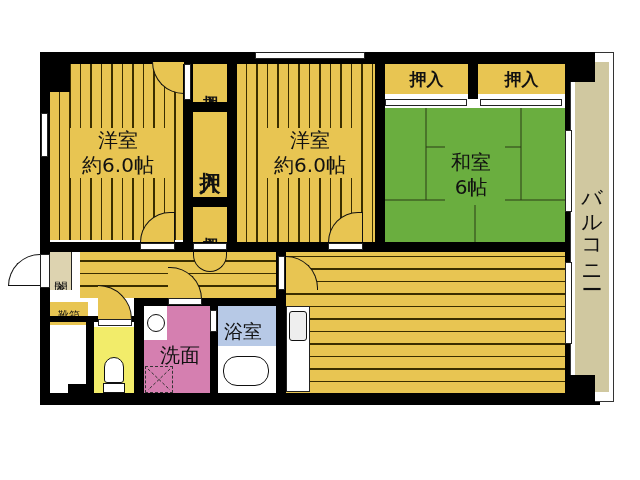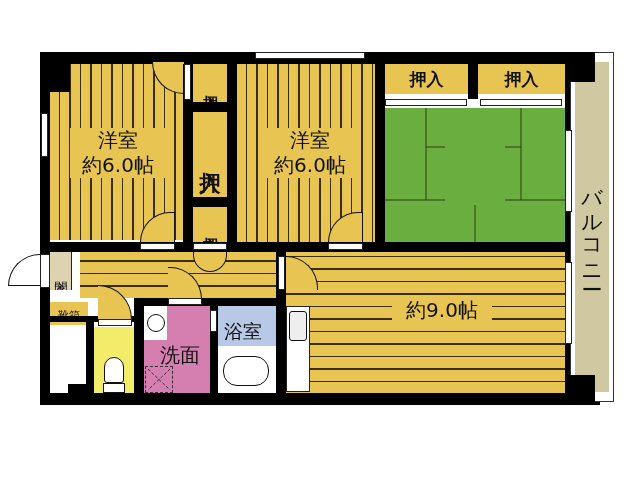--- a/index.html
+++ b/index.html
@@ -87,20 +87,24 @@
         <line x1="41" y1="0" x2="41" y2="92"></line>
         <line x1="136" y1="0" x2="136" y2="92"></line>
         <line x1="0" y1="92" x2="60" y2="92"></line>
         <line x1="120" y1="92" x2="180" y2="92"></line>
         <line x1="41" y1="39" x2="60" y2="39"></line>
         <line x1="120" y1="39" x2="136" y2="39"></line>
         <line x1="90" y1="97" x2="90" y2="134"></line>
       </g>
     </svg>
   </div>
+  <div class="abs" style="left:425px;top:150px;width:92px;text-align:center;font-size:20px;line-height:1.25;color:#111;">
+    <div>和室</div>
+    <div>6帖</div>
+  </div>
   <div class="abs window" style="left:565px;top:130px;width:7px;height:82px;"></div>
   <div class="abs window" style="left:430px;top:242px;width:90px;height:7px;"></div>
 
   <div class="abs wall" style="left:50px;top:242px;width:515px;height:10px;"></div>
   <div class="abs window" style="left:140px;top:243px;width:35px;height:7px;"></div>
   <div class="abs window" style="left:193px;top:243px;width:34px;height:7px;"></div>
   <div class="abs window" style="left:328px;top:243px;width:35px;height:7px;"></div>
 
   <div class="abs floor-h" style="left:80px;top:252px;width:196px;height:46px;"></div>
   <div class="abs door-arc" style="left:193px;top:252px;width:34px;height:20px;border-radius:0 0 17px 17px;border-top:none;"></div>
@@ -148,16 +152,15 @@
   <div class="abs" style="left:218px;top:346px;width:58px;height:47px;background:#fff;"></div>
   <div class="abs" style="left:223px;top:356px;width:46px;height:30px;border:1.2px solid #111;border-radius:14px;background:#fff;"></div>
   <div class="abs wall" style="left:276px;top:252px;width:10px;height:142px;"></div>
 
   <div class="abs floor-h" style="left:286px;top:252px;width:279px;height:141px;"></div>
   <div class="abs window" style="left:278px;top:256px;width:7px;height:34px;"></div>
   <div class="abs door-arc" style="left:286px;top:256px;width:32px;height:34px;border-radius:0 34px 0 0;border-left:none;border-bottom:none;"></div>
   <div class="abs" style="left:286px;top:306px;width:24px;height:86px;background:#fff;border:1px solid #222;"></div>
   <div class="abs" style="left:289px;top:311px;width:18px;height:30px;border:1.2px solid #111;border-radius:3px;background:#eee;"></div>
   <div class="abs label" style="left:392px;top:298px;width:100px;">
-    <div>約9.0帖</div>
   </div>
   <div class="abs window" style="left:565px;top:262px;width:7px;height:82px;"></div>
 </div>
 
 </body></html>

